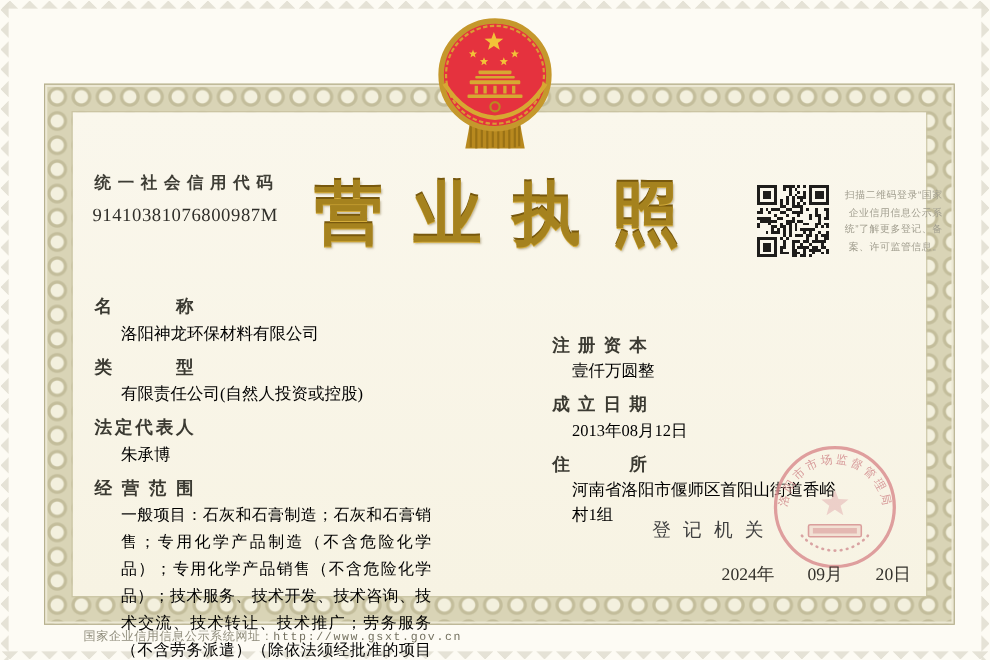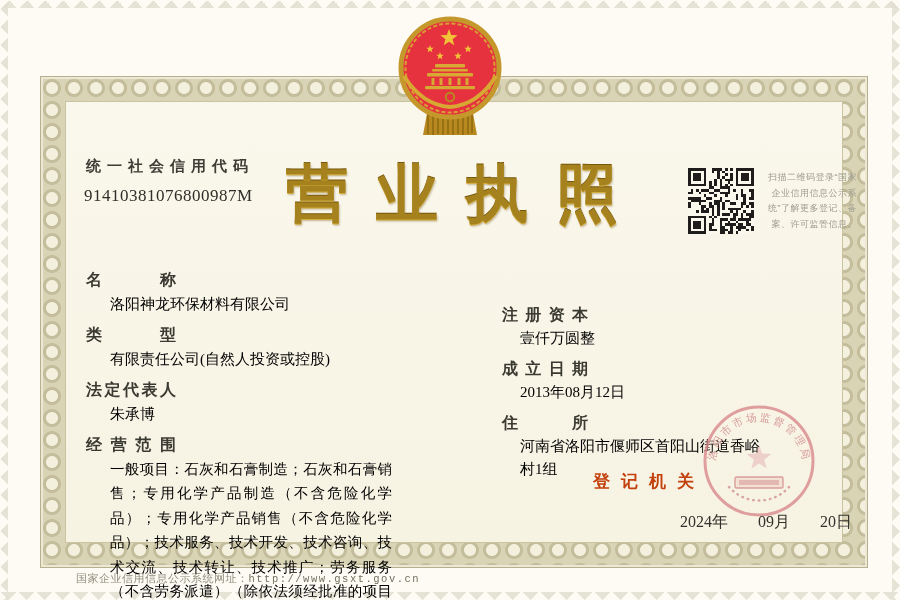--- a/index.html
+++ b/index.html
@@ -45,30 +45,30 @@
   .fields-right{position:absolute;left:502px;top:272px;width:350px;z-index:2;margin-top:31px;}
   .frow{display:flex;align-items:flex-start;margin-bottom:7px;flex-direction:column;}
   .flabel{display:inline-block;flex:none;width:90px;font-size:16px;font-weight:bold;color:#3b3a32;
     text-align:justify;text-align-last:justify;line-height:24px;}
   .fval{font-family:Liberation Serif, serif;font-size:15px;color:#000000;
     padding-left:24px;line-height:24px;}
   .fields-right .flabel{width:86px;}
   .fields-right .fval{padding-left:18px;width:244px;line-height:23px;}
   .scope .fval{width:282px;text-align:justify;line-height:24.4px;font-size:14.5px;}
 
-  .reg-label{position:absolute;left:593px;top:470px;z-index:2;font-size:17px;font-weight:bold;
-    letter-spacing:11px;color:#c2410c;}
+  .reg-label{position:absolute;left:593px;top:470px;z-index:2;font-size:17px;font-weight:normal;
+    letter-spacing:11px;color:#404040;}
   .seal{position:absolute;left:699px;top:401px;width:120px;height:120px;z-index:2;
     filter:blur(.6px);opacity:.8;}
   .seal-arc-text{font-size:10.5px;letter-spacing:2.6px;fill:#cf8487;
     font-family:"Liberation Sans","DejaVu Sans",sans-serif;}
 
   .date{position:absolute;left:656px;top:512px;width:172px;z-index:2;display:flex;
     justify-content:space-between;font-size:16px;color:#33312b;
-    font-family:"Liberation Serif","DejaVu Serif",serif;margin-left:24px;}
+    font-family:"Liberation Serif","DejaVu Serif",serif;}
 
   .footer-left{position:absolute;left:28px;top:571px;font-size:11px;color:#8f8c7b;letter-spacing:.5px;padding-left:48px;}
   .footer-left .url{font-family:"Liberation Mono","DejaVu Sans Mono",monospace;font-size:10.5px;
     letter-spacing:1.5px;color:#73705f;}
   .footer-right{position:absolute;right:38px;top:574px;font-size:11.5px;color:#8f8c7b;letter-spacing:1px;}
 </style>
 </head>
 <body>
 
 <div class="stage">

